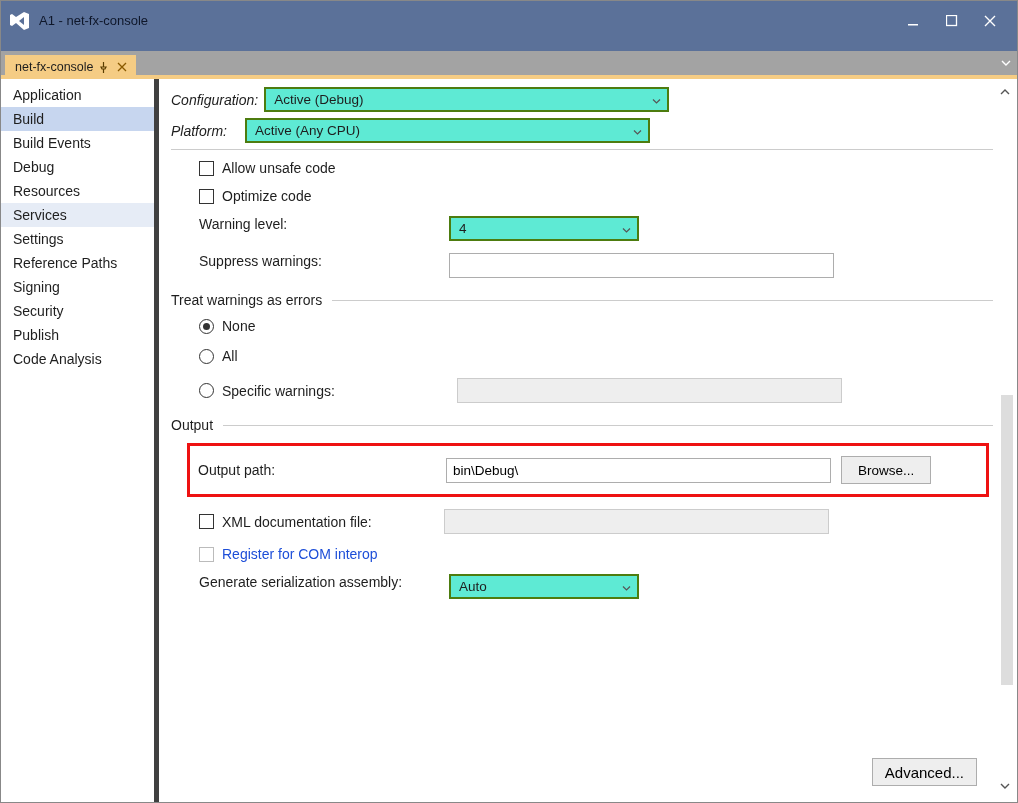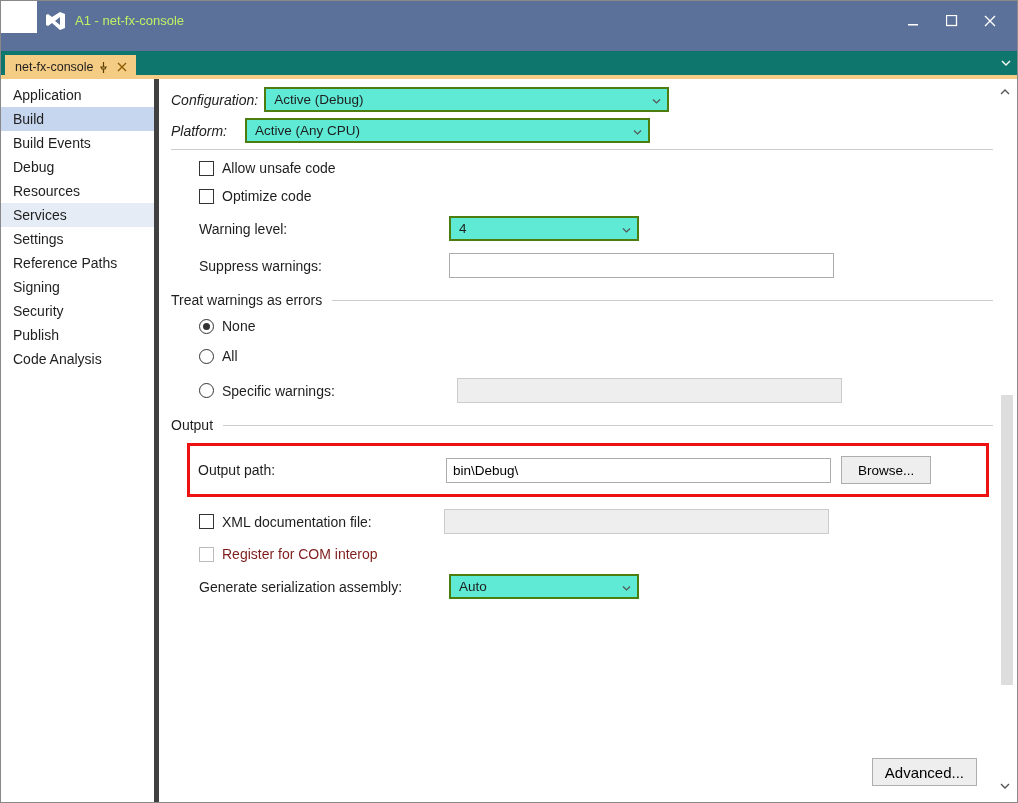--- a/index.html
+++ b/index.html
@@ -1,31 +1,31 @@
 <!DOCTYPE html>
 <html><head>
 <meta charset="utf-8">
 <style>
   * { box-sizing: border-box; margin: 0; padding: 0; }
   body { font-family: "Segoe UI", Tahoma, sans-serif; font-size: 13px; color: #1e1e1e; background: #fff; overflow: hidden; }
   .window { width: 1018px; height: 803px; display: flex; flex-direction: column; border: 1px solid #888; }
   
   
-  .titlebar { height: 32px; background: #5b7199; color: #bef264; display: flex; align-items: center; padding: 7px 8px 0 6px; margin-left: 36px; }
+  .titlebar { height: 32px; background: #5b7199; color: #0f172a; display: flex; align-items: center; padding: 7px 8px 0 6px; }
   .titlebar .vs-logo { width: 24px; height: 24px; margin-right: 8px; }
   .titlebar .title-text { font-size: 13px; flex: 0 0 auto; }
   .titlebar .spacer { flex: 1; }
   .titlebar .win-btn { width: 38px; height: 28px; display: flex; align-items: center; justify-content: center; cursor: pointer; }
   .titlebar .win-btn svg { display:block; }
   
   
   .toolstrip { height: 18px; background: #5b7199; }
   
   
-  .tabrow { height: 28px; background: #0f766e; display: flex; align-items: flex-end; padding-left: 4px; position: relative; }
+  .tabrow { height: 28px; background: #a3a3a3; display: flex; align-items: flex-end; padding-left: 4px; position: relative; }
   .tab { background: #f5cc84; height: 24px; display: flex; align-items: center; padding: 0 6px 0 10px; font-size: 12.5px; color: #1e1e1e; }
   .tab .pin-icon, .tab .close-t { width: 16px; height:16px; display:flex; align-items:center; justify-content:center; margin-left:2px; cursor:pointer; }
   .tab-underbar { position: absolute; bottom:0; left:0; right:0; height:4px; background:#f5cc84; }
   .tabrow .chevron { position:absolute; right:6px; top:5px; cursor:pointer; }
   
   
   .main { flex:1; display:flex; background:#fff; overflow:hidden; }
   
   
   .sidenav { width: 158px; border-right:5px solid #404040; padding-top:4px; }
@@ -47,38 +47,38 @@
   
   .section { display:flex; align-items:center; margin: 14px 0 10px 0; font-size:14px; }
   .section .line { flex:1; height:1px; background:#ccc; margin-left:10px; }
   
   
   .chk-line { display:flex; align-items:center; padding-left: 28px; margin-bottom:12px; font-size:14px; }
   .chk { width:15px; height:15px; border:1px solid #333; margin-right:8px; background:#fff; cursor:pointer; flex-shrink:0; }
   .chk.disabled { border-color:#bbb; }
   
   
-  .form-line { display:flex; align-items:center; padding-left:28px; margin-bottom:12px; font-size:14px; }
+  .form-line { display:flex; align-items:flex-start; padding-left:28px; margin-bottom:12px; font-size:14px; }
   .form-line .lbl { width: 220px; }
   .txt { height:25px; border:1px solid #adadad; background:#fff; padding:0 6px; font-size:13.5px; }
   .txt.disabled { background:#eee; border-color:#ccc; }
   
   
   .radio-line { display:flex; align-items:center; padding-left:28px; margin-bottom:14px; font-size:14px; }
   .radio { width:15px; height:15px; border:1.5px solid #333; border-radius:50%; margin-right:8px; display:flex; align-items:center; justify-content:center; cursor:pointer; flex-shrink:0; }
   .radio.checked::after { content:""; width:7px; height:7px; background:#333; border-radius:50%; }
   
   
   .highlight-box { border:3px solid #e11; padding:10px 12px 10px 0; margin-left:16px; margin-right:4px; display:flex; align-items:center; }
   .highlight-box .lbl { width: 232px; padding-left: 8px; font-size:14px; }
   .browse-btn { height:28px; background:#eee; border:1px solid #adadad; padding:0 16px; font-size:13.5px; margin-left:10px; cursor:pointer; }
   
   .btn { height:28px; background:#eee; border:1px solid #adadad; padding:0 12px; font-size:15px; cursor:pointer; }
   
-  .label.disabled { color:#7f1d1d; }
+  .label.disabled { color:#1d4ed8; }
   
   
   .scroll-up { position:absolute; right:6px; top:6px; cursor:pointer; }
   .scroll-down { position:absolute; right:6px; bottom:8px; cursor:pointer; }
   .scrollbar-track { position:absolute; right:4px; top:316px; width:12px; height:290px; background:#ddd; }
   
   .bottom-row { position:absolute; bottom:16px; right:40px; }
 
   svg.caret-dn { width:9px; height:6px; }
 </style>

